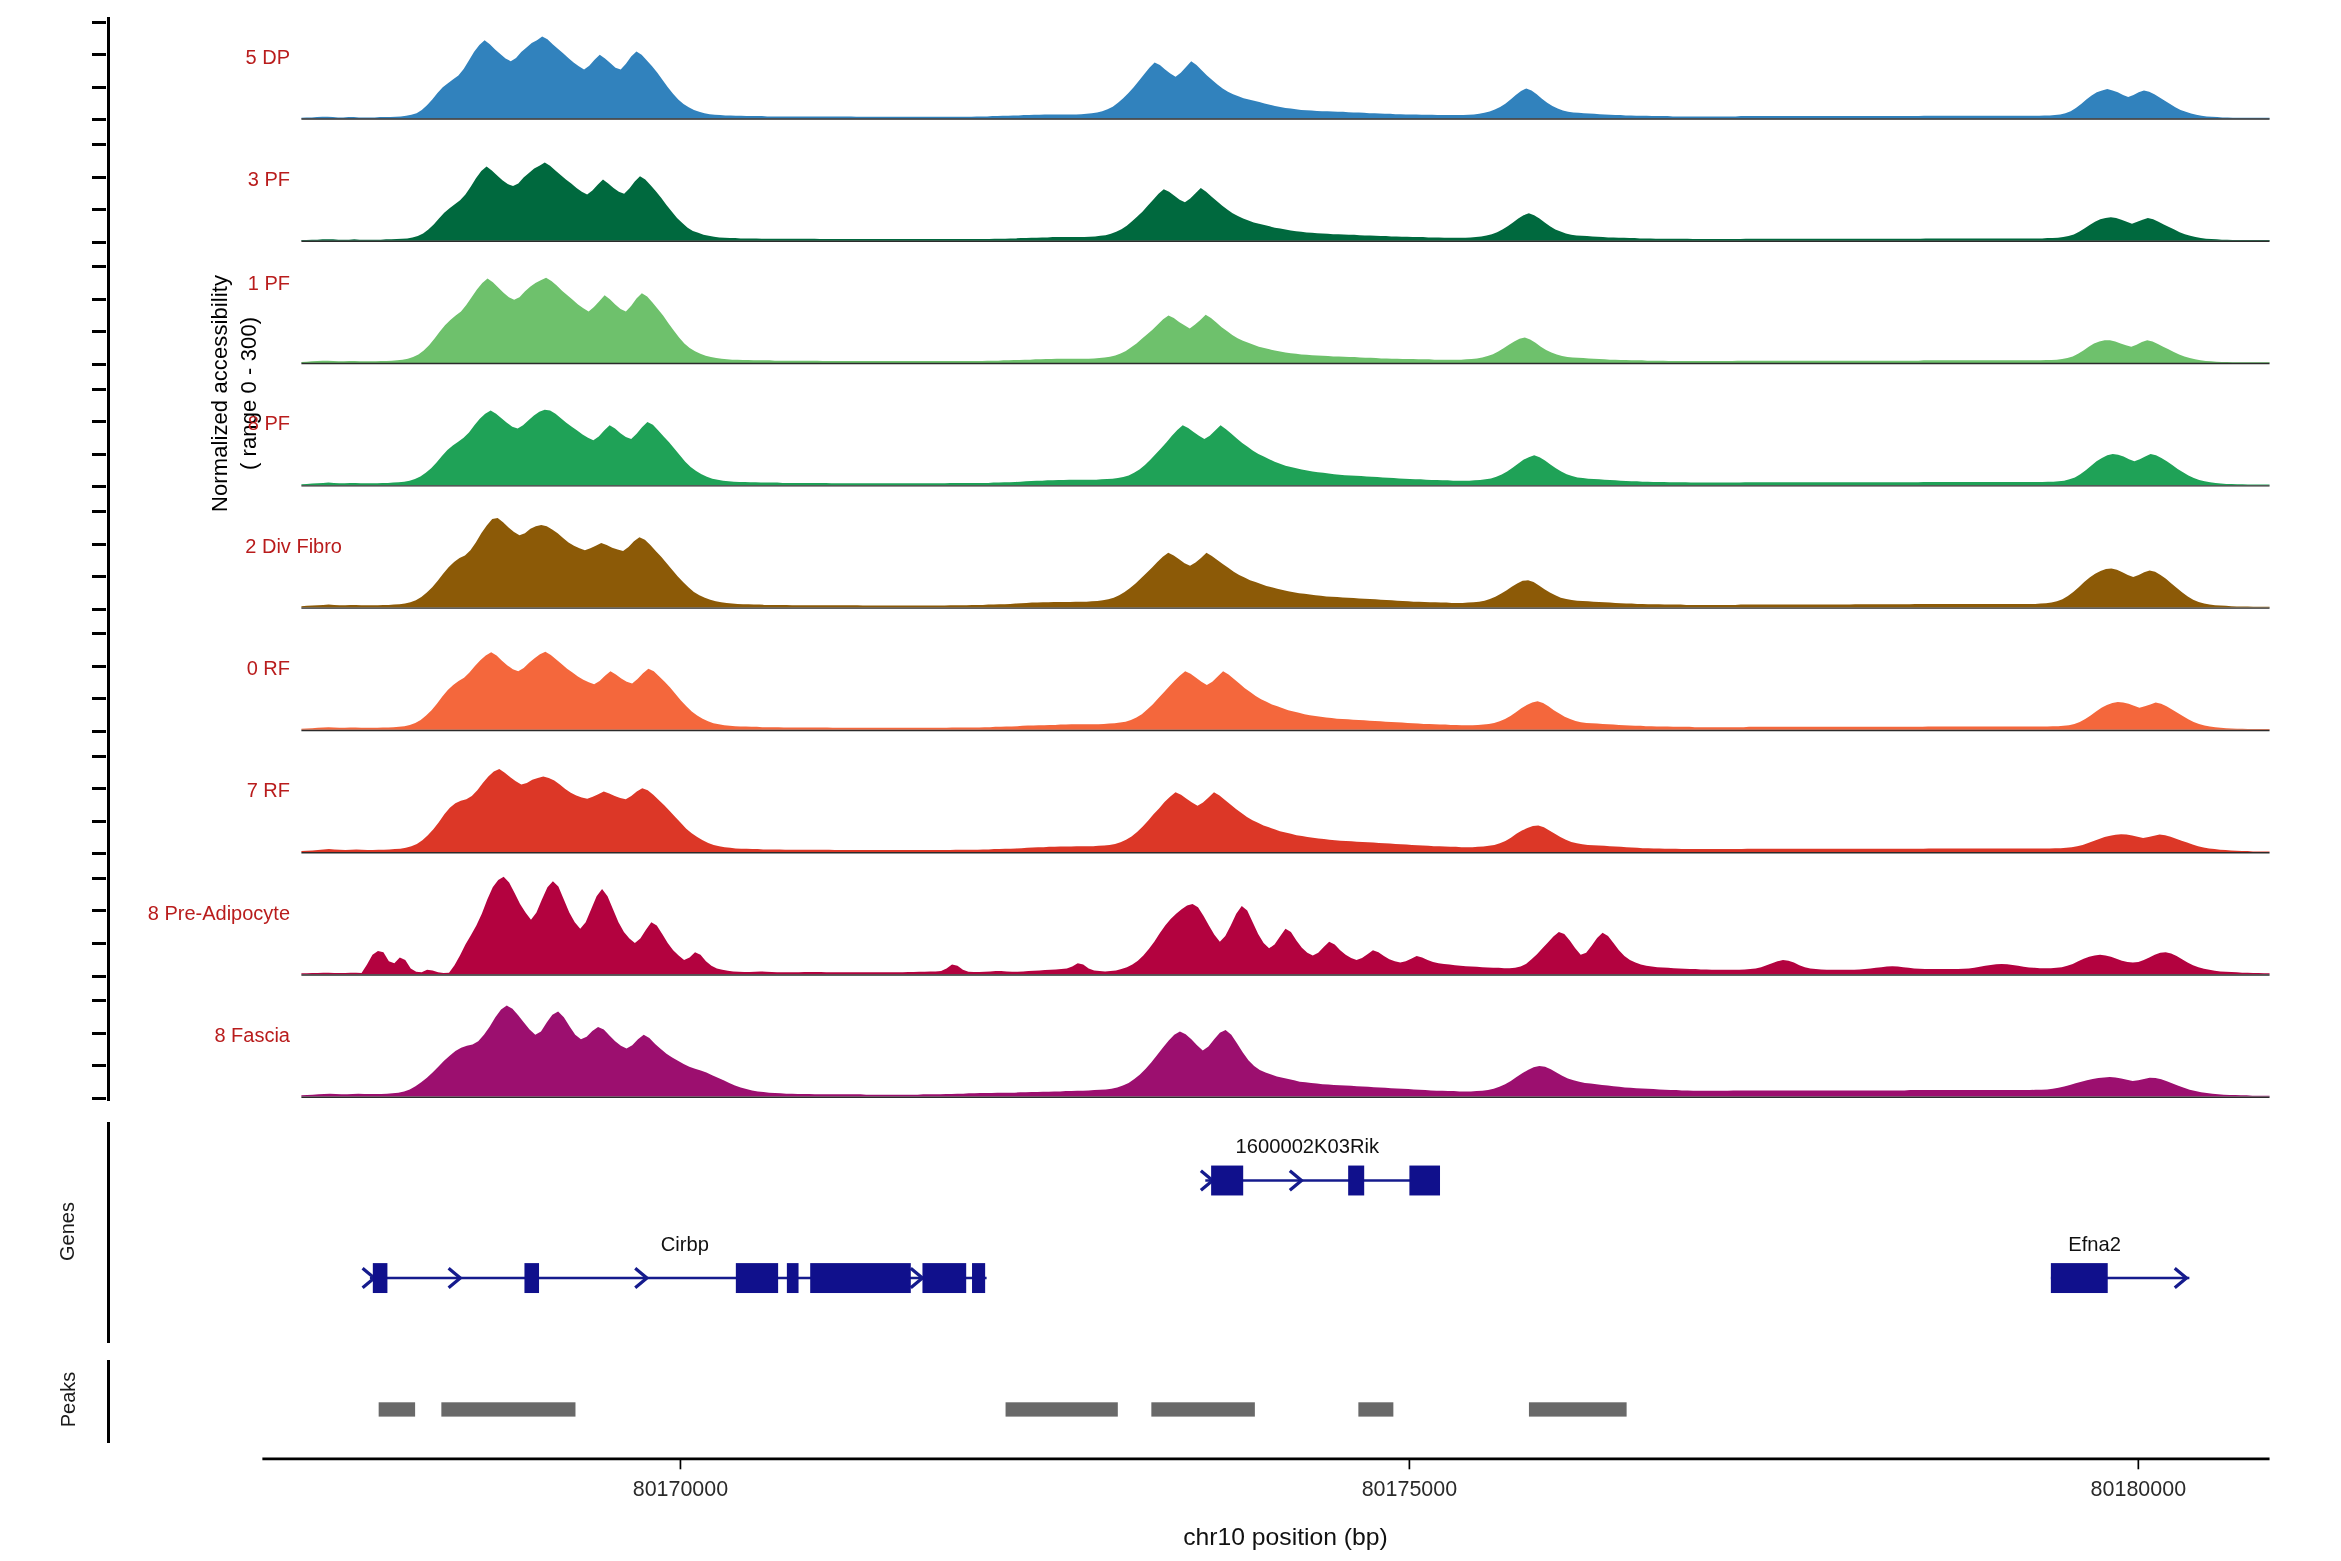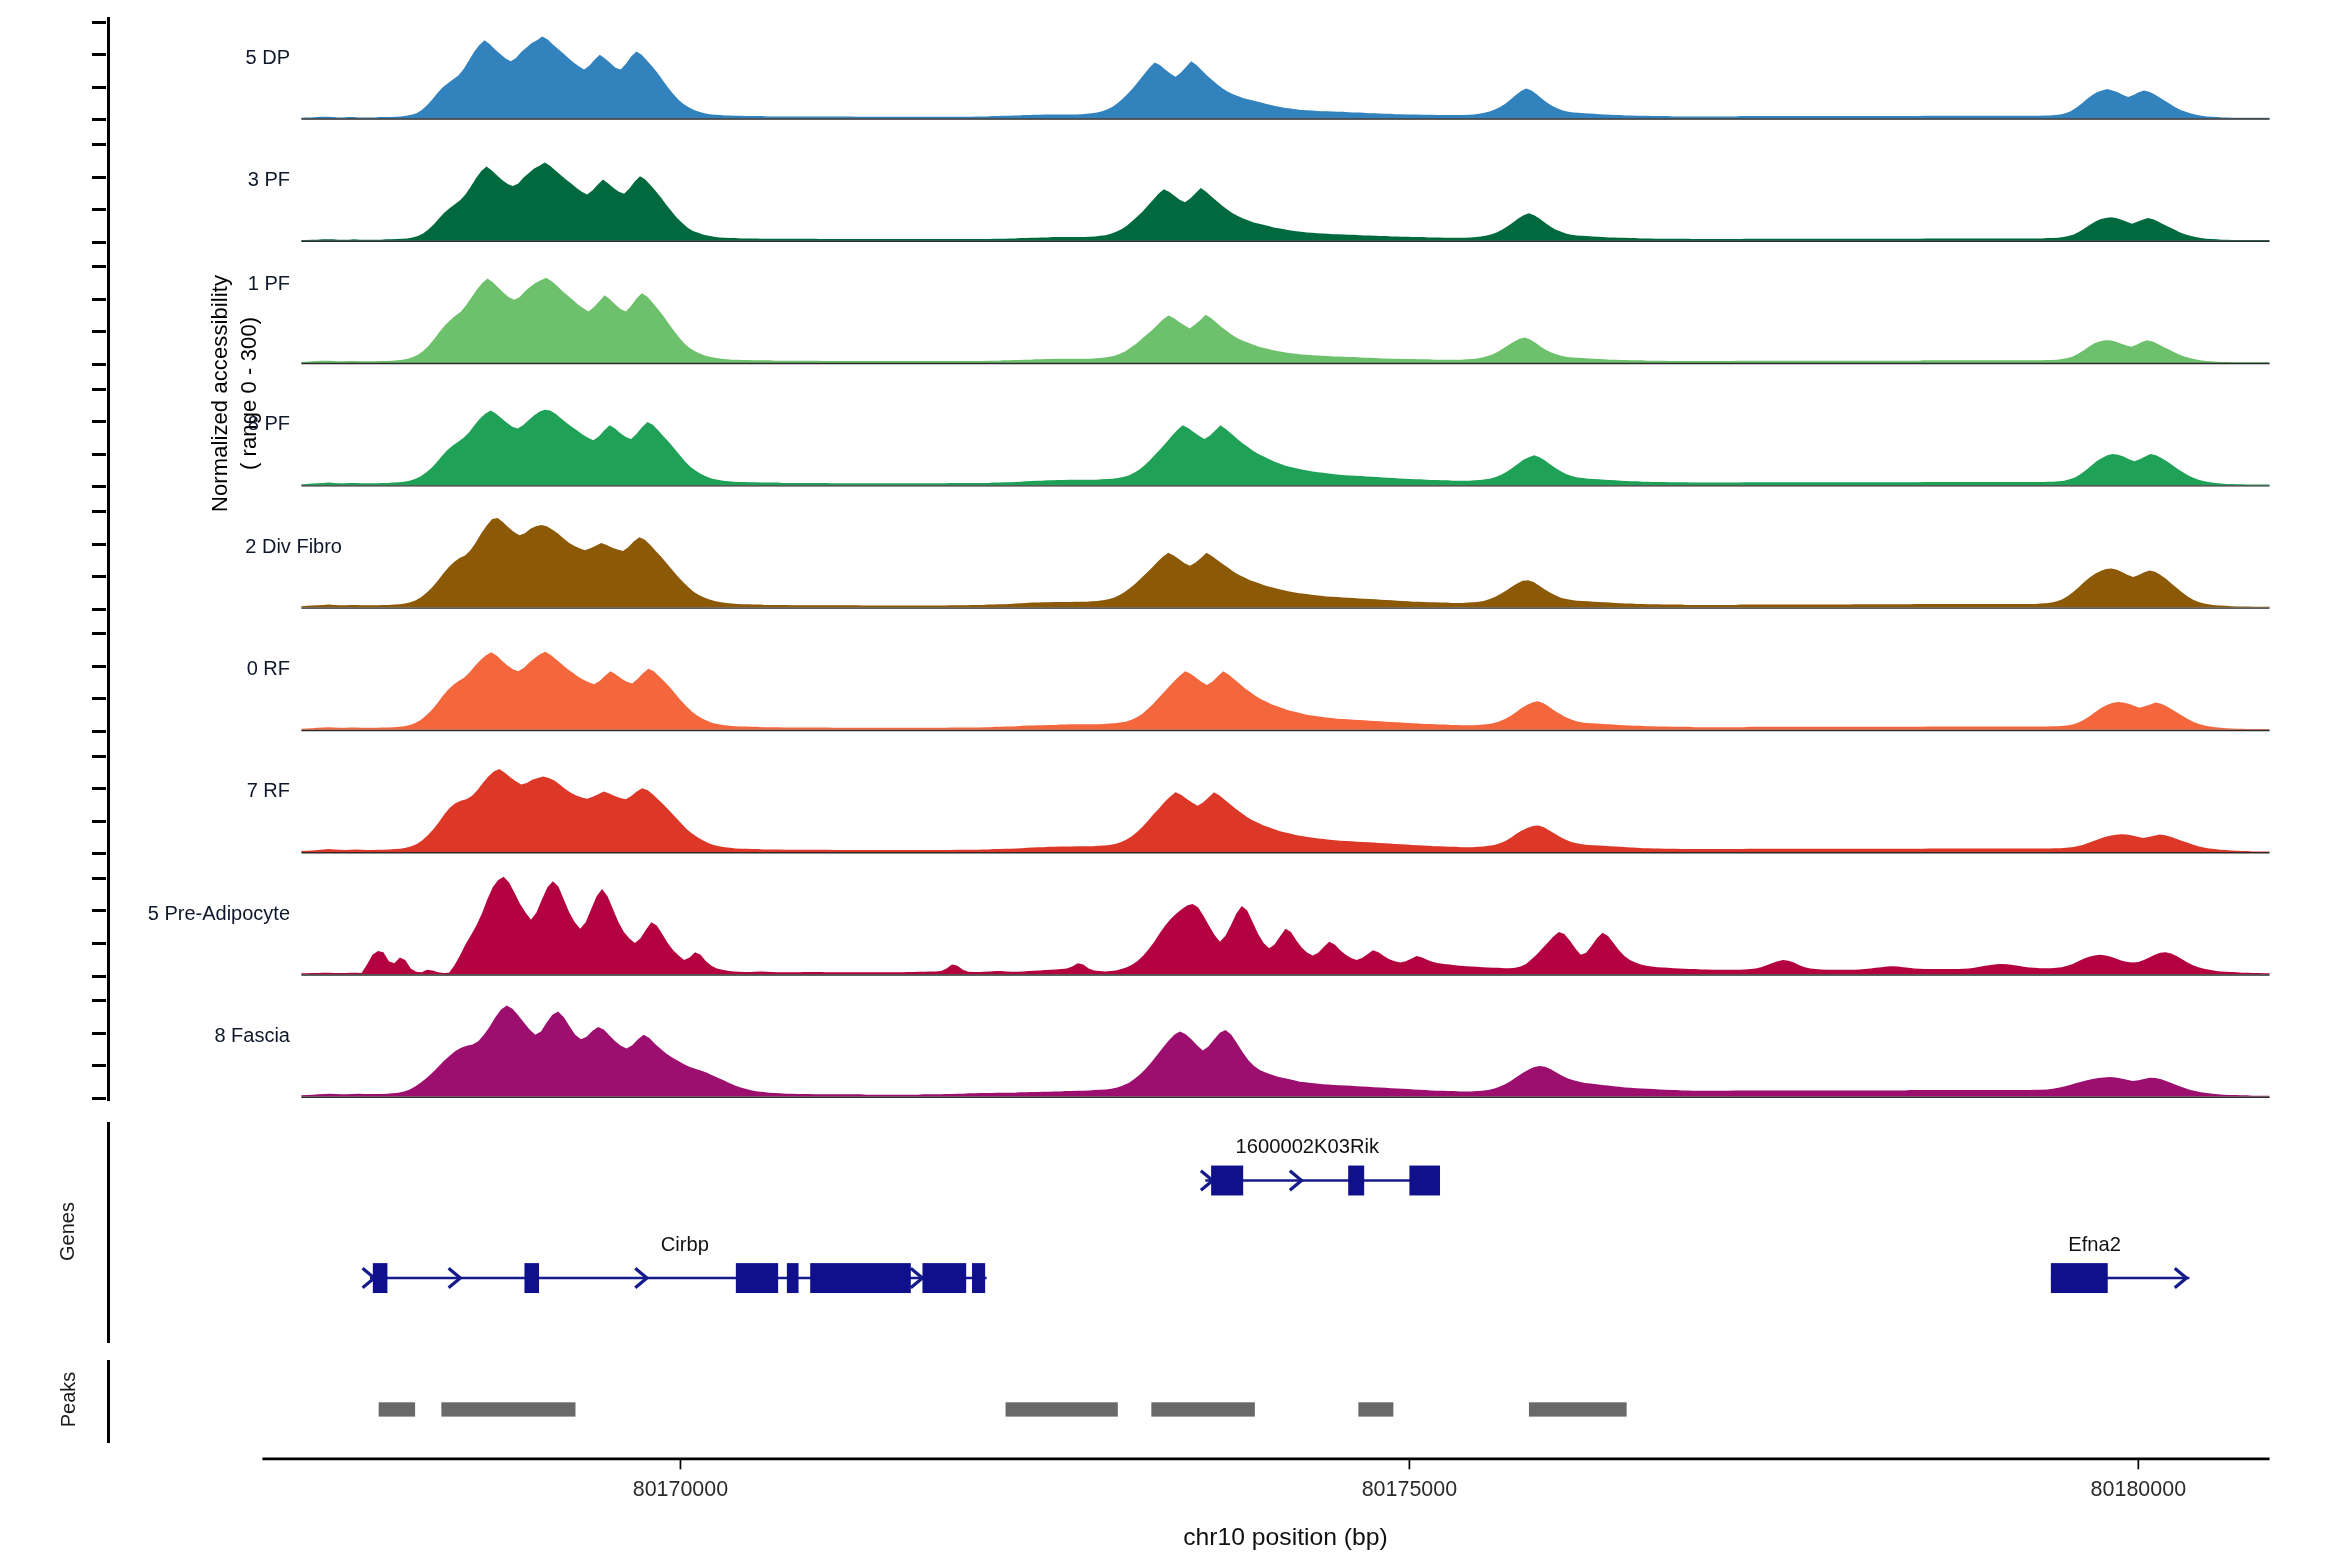--- a/index.html
+++ b/index.html
@@ -53,21 +53,21 @@
     white-space: nowrap;
     transform: rotate(-90deg);
     transform-origin: 50% 50%;
     text-align: center;
   }
 
   
   .track-label {
     position: absolute;
     font-size: 20px;
-    color: #0f172a;
+    color: #b91c1c;
     white-space: nowrap;
     text-align: right;
   }
 
   
   #plot {
     position: absolute;
     left: 0;
     top: 0;
     width: 2342px;
@@ -127,21 +127,21 @@
   <div class="side-label" id="peaks-label" style="width: 150px; left: -7.2px; top: 1388px;">Peaks</div>
 
   <div id="track-labels">
       <div class="track-label" style="right: 2052px; top: 46px;">5 DP</div>
       <div class="track-label" style="right: 2052px; top: 168px; margin-left: 25px;">3 PF</div>
       <div class="track-label" style="right: 2052px; top: 272px;">1 PF</div>
       <div class="track-label" style="right: 2052px; top: 412px;">8 PF</div>
       <div class="track-label" style="right: 2000px; top: 535px;">2 Div Fibro</div>
       <div class="track-label" style="right: 2052px; top: 657px;">0 RF</div>
       <div class="track-label" style="right: 2052px; top: 779px;">7 RF</div>
-      <div class="track-label" style="right: 2052px; top: 902px;">5 Pre-Adipocyte</div>
+      <div class="track-label" style="right: 2052px; top: 902px;">8 Pre-Adipocyte</div>
       <div class="track-label" style="right: 2052px; top: 1024px;">8 Fascia</div>
     </div>
 
   <div id="rails">
       <div class="axis-rail" style="left: 107px; top: 17px; width: 3.3px; height: 1084px;"></div>
       <div class="axis-tick" style="left: 92px; top: 118px; width: 14.3px;"></div>
       <div class="axis-tick" style="left: 92px; top: 86px; width: 14.3px;"></div>
       <div class="axis-tick" style="left: 92px; top: 53px; width: 14.3px;"></div>
       <div class="axis-tick" style="left: 92px; top: 21px; width: 14.3px;"></div>
       <div class="axis-tick" style="left: 92px; top: 241px; width: 14.3px;"></div>

